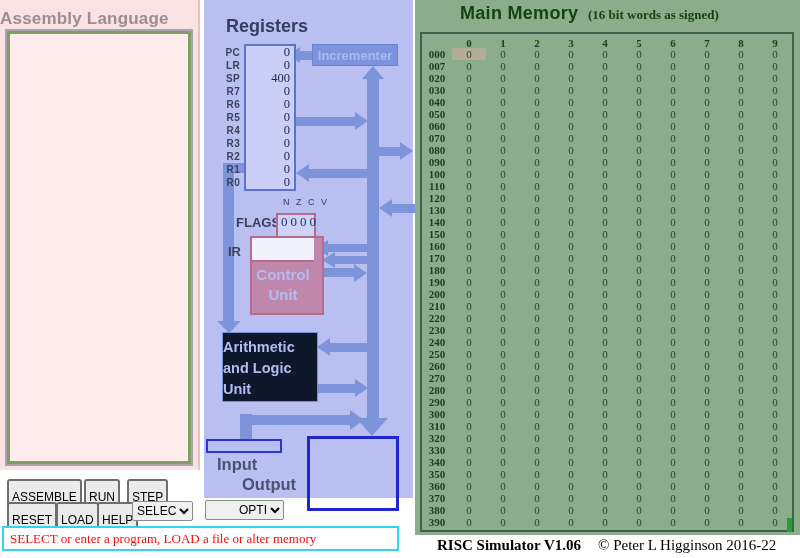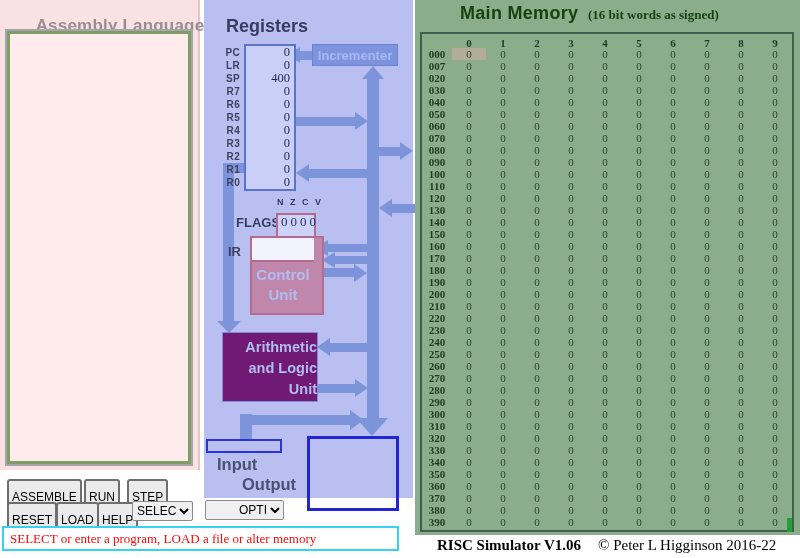--- a/index.html
+++ b/index.html
@@ -2,21 +2,21 @@
 <html><head>
 <meta charset="utf-8">
 <style>
   html,body{margin:0;padding:0;background:#fff;}
   .stage{position:relative;width:800px;height:558px;background:#ffffff;overflow:hidden;
          font-family:"Liberation Sans",sans-serif;}
   .abs{position:absolute;}
 
   
   .asm-panel{left:0;top:0;width:200px;height:470px;background:#f9e2e1;border-right:2px solid #e9c3c1;box-sizing:border-box;}
-  .asm-title{left:0;top:16px;width:200px;text-align:center;font-size:17px;font-weight:bold;color:#9c8c94;letter-spacing:.2px;margin-left:20px;}
+  .asm-title{left:0;top:9px;width:200px;text-align:left;font-size:17px;font-weight:bold;color:#9c8c94;letter-spacing:.2px;}
   .asm-editor{left:7px;top:31px;width:184px;height:433px;box-sizing:border-box;background:#fdeceb;
               border:3px solid #7e9e66;outline:2px solid #a5a5ad;resize:none;font-family:"Liberation Mono",monospace;font-size:12px;color:#333;}
 
   
   .btn{position:absolute;height:35px;background:#ebebeb;border:2px solid #6e6e6e;border-radius:3px;
        font-family:"Liberation Sans",sans-serif;font-size:12px;color:#000;line-height:12px;padding:0 3px;}
   .sel{position:absolute;height:20px;background:#f0f0f0;border:1px solid #8a8a8a;border-radius:2px;
        font-family:"Liberation Sans",sans-serif;font-size:12px;color:#000;}
 
   .msg-box{left:2px;top:526px;width:393px;height:21px;background:#ffffff;border:2px solid #35d3ef;box-sizing:content-box;}
@@ -28,30 +28,30 @@
   .reg-labels{left:206px;top:46px;width:34px;display:grid;grid-auto-rows:13px;}
   .reg-labels div{text-align:right;font-size:10px;font-weight:bold;color:#3c415e;line-height:13px;letter-spacing:.3px;}
   .reg-box{left:244px;top:44px;width:52px;height:147px;box-sizing:border-box;background:#c9cff7;border:2px solid #5b74c8;
            display:grid;grid-auto-rows:13px;}
   .reg-box div{text-align:right;padding-right:4px;font-family:"Liberation Serif",serif;font-size:12.5px;color:#1e2752;line-height:13px;}
   .incrementer{left:312px;top:44px;width:86px;height:22px;box-sizing:border-box;background:#7e93de;border:1px solid #6b81d2;
                text-align:center;font-size:13px;font-weight:bold;color:#a9b8ef;line-height:21px;}
   .pipe{position:absolute;background:#7d94da;}
   .tri{position:absolute;width:0;height:0;}
 
-  .nzcv{left:277px;top:197px;width:52px;text-align:left;font-size:9px;font-weight:bold;color:#353b60;letter-spacing:2px;white-space:nowrap;}
+  .nzcv{left:277px;top:197px;width:52px;text-align:right;font-size:9px;font-weight:normal;color:#353b60;letter-spacing:2px;white-space:nowrap;}
   .flags-label{left:236px;top:215px;font-size:13px;font-weight:bold;color:#353b60;}
   .flags-box{left:276px;top:213px;width:40px;height:30px;box-sizing:border-box;background:#cdd3f8;border:2px solid #b56a8e;
              text-align:center;font-family:"Liberation Serif",serif;font-size:13px;color:#27305c;line-height:14px;letter-spacing:3px;text-indent:3px;}
   .ir-label{left:228px;top:244px;font-size:13px;font-weight:bold;color:#3c415e;}
   .cu-box{left:250px;top:236px;width:74px;height:79px;box-sizing:border-box;border:2px solid #b56a8e;background:#bf87ab;}
   .ir-field{position:absolute;left:0;top:0;width:62px;height:22px;background:#f2f3fd;border-bottom:2px solid #b56a8e;}
   .cu-text{position:absolute;left:0;top:27px;width:62px;text-align:center;font-size:15px;font-weight:bold;color:#b3bcf1;line-height:20px;}
-  .alu-box{left:222px;top:332px;width:96px;height:70px;box-sizing:border-box;background:#701a75;border:1px solid #7a8fd8;
-           text-align:right;font-size:14.5px;font-weight:bold;color:#b0bdf0;line-height:21px;padding-top:4px;}
+  .alu-box{left:222px;top:332px;width:96px;height:70px;box-sizing:border-box;background:#0f172a;border:1px solid #7a8fd8;
+           text-align:left;font-size:14.5px;font-weight:bold;color:#b0bdf0;line-height:21px;padding-top:4px;}
   .input-field{left:206px;top:439px;width:76px;height:14px;box-sizing:border-box;background:transparent;border:2px solid #2b36d0;padding:0 2px;font-size:10px;}
   .input-label{left:217px;top:455px;font-size:16.5px;font-weight:bold;color:#4a5173;}
   .output-label{left:242px;top:475px;font-size:16.5px;font-weight:bold;color:#4a5173;}
   .output-box{left:307px;top:436px;width:92px;height:75px;box-sizing:border-box;border:3px solid #2226cf;background:transparent;}
 
   
   .mem-panel{left:415px;top:0;width:385px;height:535px;background:#8bad8c;}
   .mem-title{left:460px;top:3px;font-size:18px;font-weight:bold;color:#15430f;letter-spacing:.3px;}
   .mem-subtitle{left:588px;top:7px;font-family:"Liberation Serif",serif;font-size:13px;font-weight:bold;color:#15430f;}
   .mem-table{left:420px;top:32px;width:374px;height:500px;box-sizing:border-box;border:2px solid #40604e;}

